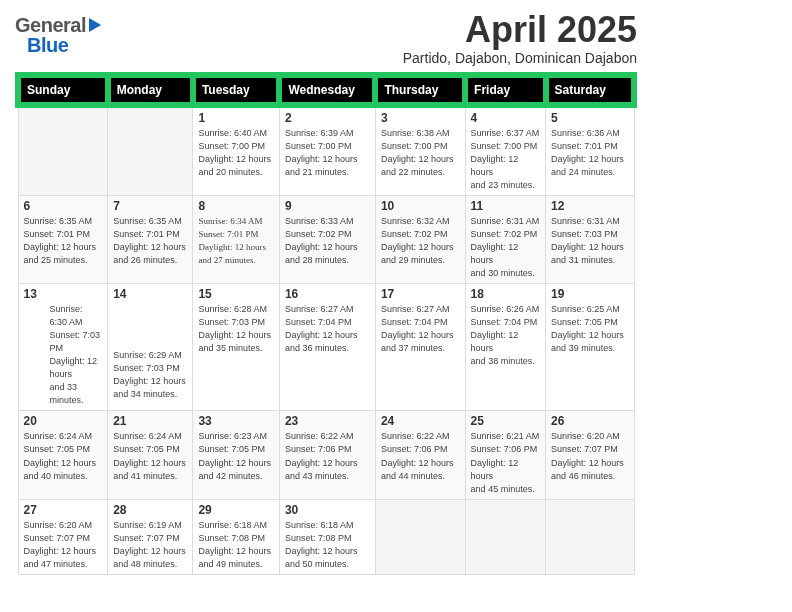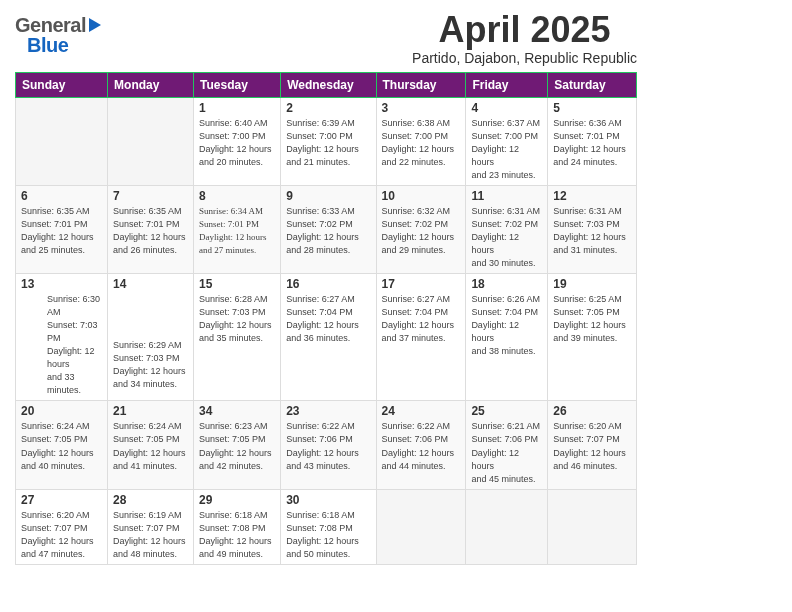--- a/index.html
+++ b/index.html
@@ -23,39 +23,38 @@
       margin-bottom: 6px;
     }
     .title-area {
       text-align: right;
     }
     .month-title {
       font-size: 36px;
       font-weight: bold;
       color: #333;
       line-height: 1.1;
-      text-align: center;
     }
     .subtitle {
       font-size: 14px;
       color: #333;
     }
     .calendar {
       width: 100%;
       border-collapse: collapse;
       border: 1px solid #ccc;
     }
     .calendar th {
-      background: #701a75;
+      background: #000000;
       color: #fff;
       font-size: 12px;
       font-weight: bold;
       text-align: left;
       padding: 5px 6px;
-      border: 1px solid #22c55e;
+      border: 6px solid #22c55e;
     }
     .calendar td {
       vertical-align: top;
       border: 1px solid #ddd;
       padding: 3px 5px;
       width: 108px;
       min-height: 80px;
       font-size: 9.5px;
       color: #333;
       background: #fff;
@@ -120,21 +119,21 @@
   <div class="header">
     <div class="logo-wrapper">
       <div class="logo-row1">
         <span class="gen-text">General</span>
         <span class="arrow-icon"></span>
       </div>
       <div class="blue-row">Blue</div>
     </div>
     <div class="title-area">
       <div class="month-title">April 2025</div>
-      <div class="subtitle">Partido, Dajabon, Republic Republic</div>
+      <div class="subtitle">Partido, Dajabon, Dominican Dajabon</div>
     </div>
   </div>
 
   <table class="calendar">
     <thead>
       <tr>
         <th>Sunday</th>
         <th>Monday</th>
         <th>Tuesday</th>
         <th>Wednesday</th>
@@ -294,21 +293,21 @@
 and 40 minutes.</div>
           </td>
           <td>
             <span class="day-num">21</span>
             <div class="day-info" style="white-space: pre-line;">Sunrise: 6:24 AM
 Sunset: 7:05 PM
 Daylight: 12 hours
 and 41 minutes.</div>
           </td>
           <td>
-            <span class="day-num">34</span>
+            <span class="day-num">33</span>
             <div class="day-info" style="white-space: pre-line;">Sunrise: 6:23 AM
 Sunset: 7:05 PM
 Daylight: 12 hours
 and 42 minutes.</div>
           </td>
           <td>
             <span class="day-num">23</span>
             <div class="day-info" style="white-space: pre-line;">Sunrise: 6:22 AM
 Sunset: 7:06 PM
 Daylight: 12 hours

